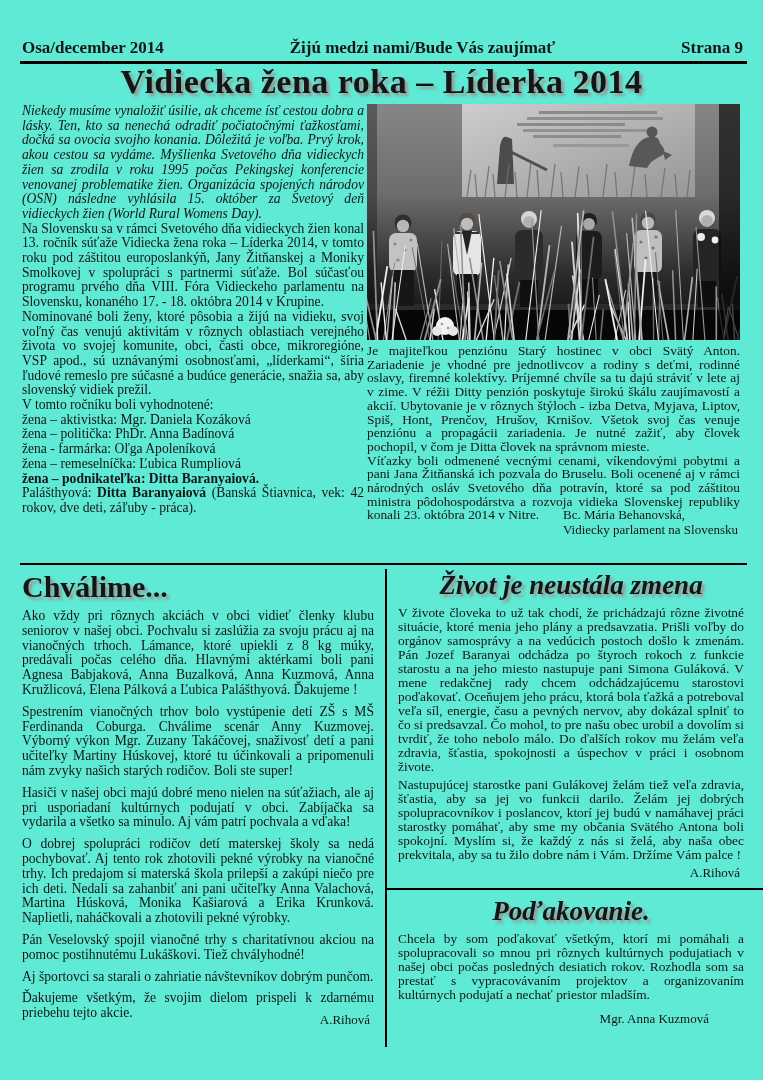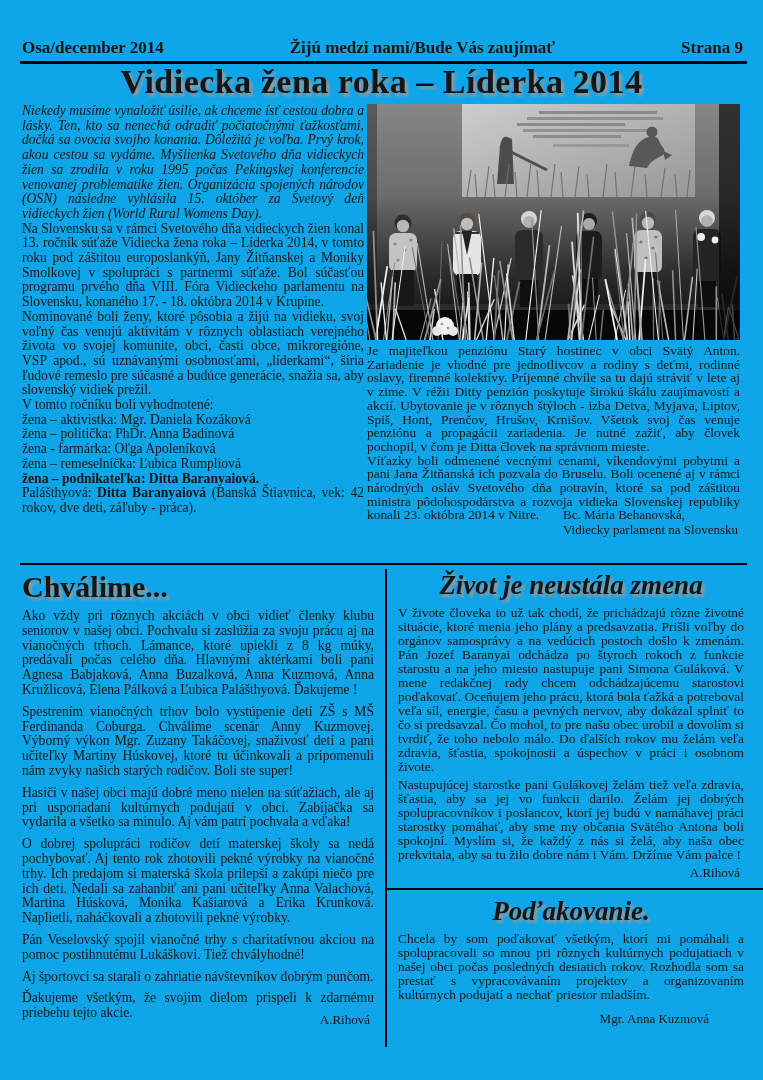--- a/index.html
+++ b/index.html
@@ -1,17 +1,17 @@
 <!DOCTYPE html>
 <html><head>
 <meta charset="utf-8">
 <style>
   html,body { margin:0; padding:0; background:#9a9a9a; }
   .page {
-    position:relative; width:763px; height:1080px; background:#0ea5e9;
+    position:relative; width:763px; height:1080px; background:#5eead4;
     font-family:"Liberation Serif", serif; color:#151515; overflow:hidden;
     margin:0 auto;
   }
   .header { position:absolute; top:38px; left:22px; right:20px;
     display:flex; justify-content:space-between; font-weight:bold; font-size:17px; }
   .header-rule { position:absolute; top:61px; left:20px; right:16px; height:3px; background:#000; }
   .main-title { position:absolute; top:63px; left:0; width:100%; margin:0;
     text-align:center; font-size:34px; font-weight:bold;
     text-shadow:3px 3px 3px #999; letter-spacing:.5px; }
 

